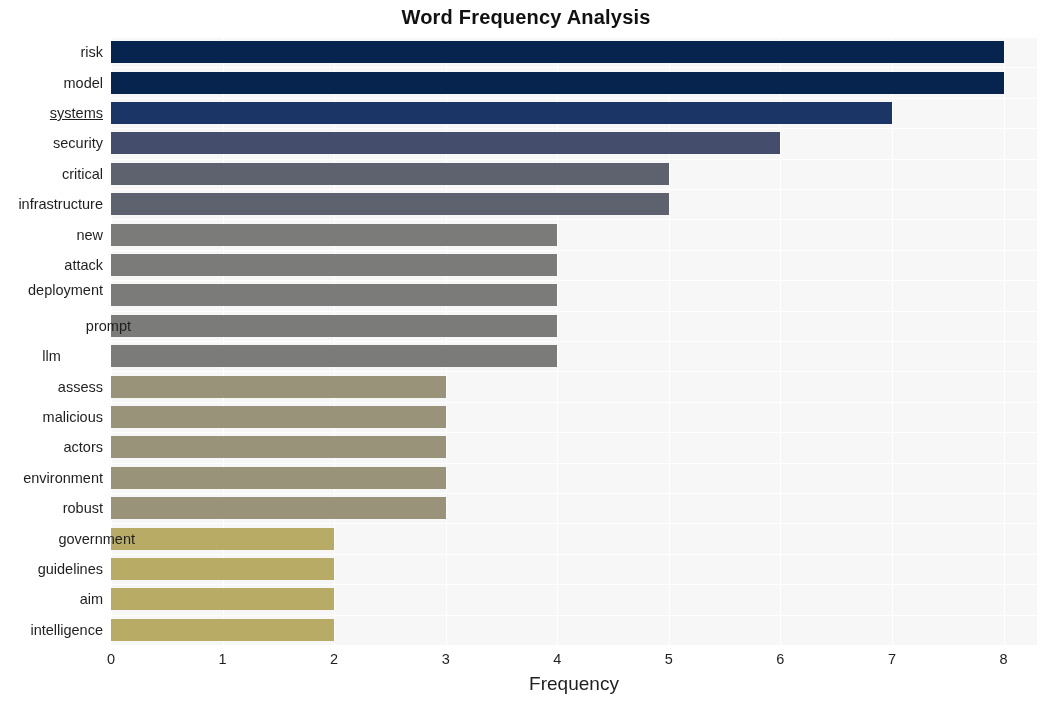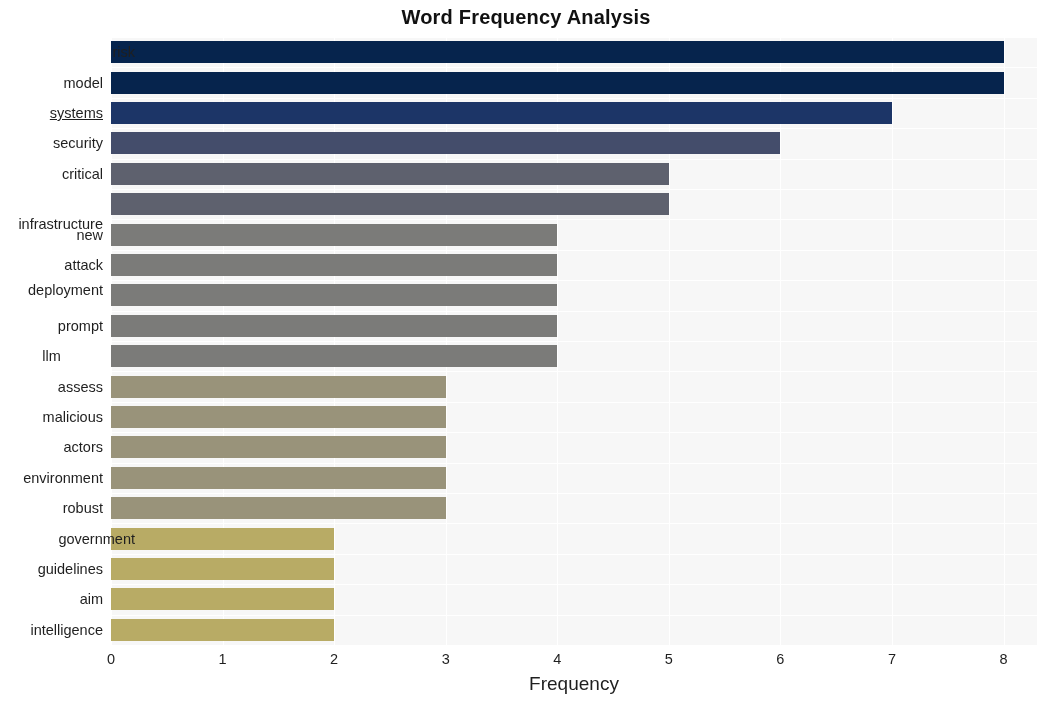--- a/index.html
+++ b/index.html
@@ -158,30 +158,30 @@
         <div class="bar" title="environment: 3" style="top: 429.8px; width: 334.699px; background: rgb(153, 147, 122);"></div>
         <div class="bar" title="robust: 3" style="top: 460.2px; width: 334.699px; background: rgb(153, 147, 122);"></div>
         <div class="bar" title="government: 2" style="top: 490.6px; width: 223.133px; background: rgb(184, 171, 101);"></div>
         <div class="bar" title="guidelines: 2" style="top: 521px; width: 223.133px; background: rgb(184, 171, 101);"></div>
         <div class="bar" title="aim: 2" style="top: 551.4px; width: 223.133px; background: rgb(184, 171, 101);"></div>
         <div class="bar" title="intelligence: 2" style="top: 581.8px; width: 223.133px; background: rgb(184, 171, 101);"></div>
       </div>
   </div>
 
   <div id="ylabels-layer">
-      <div class="ylabel-row" style="top: 15.2px; margin-left: 32px;">risk</div>
+      <div class="ylabel-row" style="top: 15.2px;">risk</div>
       <div class="ylabel-row" style="top: 45.6px;">model</div>
       <div class="ylabel-row" style="top: 76px; text-decoration: underline;">systems</div>
       <div class="ylabel-row" style="top: 106.4px;">security</div>
       <div class="ylabel-row" style="top: 136.8px;">critical</div>
-      <div class="ylabel-row" style="top: 167.2px; margin-top: 20px;">infrastructure</div>
+      <div class="ylabel-row" style="top: 167.2px;">infrastructure</div>
       <div class="ylabel-row" style="top: 197.6px;">new</div>
       <div class="ylabel-row" style="top: 228px;">attack</div>
       <div class="ylabel-row" style="top: 253px;">deployment</div>
-      <div class="ylabel-row" style="top: 288.8px;">prompt</div>
+      <div class="ylabel-row" style="top: 288.8px; padding-left: 28px;">prompt</div>
       <div class="ylabel-row" style="top: 319.2px; text-align: center;">llm</div>
       <div class="ylabel-row" style="top: 349.6px;">assess</div>
       <div class="ylabel-row" style="top: 380px;">malicious</div>
       <div class="ylabel-row" style="top: 410.4px;">actors</div>
       <div class="ylabel-row" style="top: 440.8px;">environment</div>
       <div class="ylabel-row" style="top: 471.2px;">robust</div>
       <div class="ylabel-row" style="top: 501.6px; padding-left: 32px;">government</div>
       <div class="ylabel-row" style="top: 532px;">guidelines</div>
       <div class="ylabel-row" style="top: 562.4px;">aim</div>
       <div class="ylabel-row" style="top: 592.8px;">intelligence</div>

